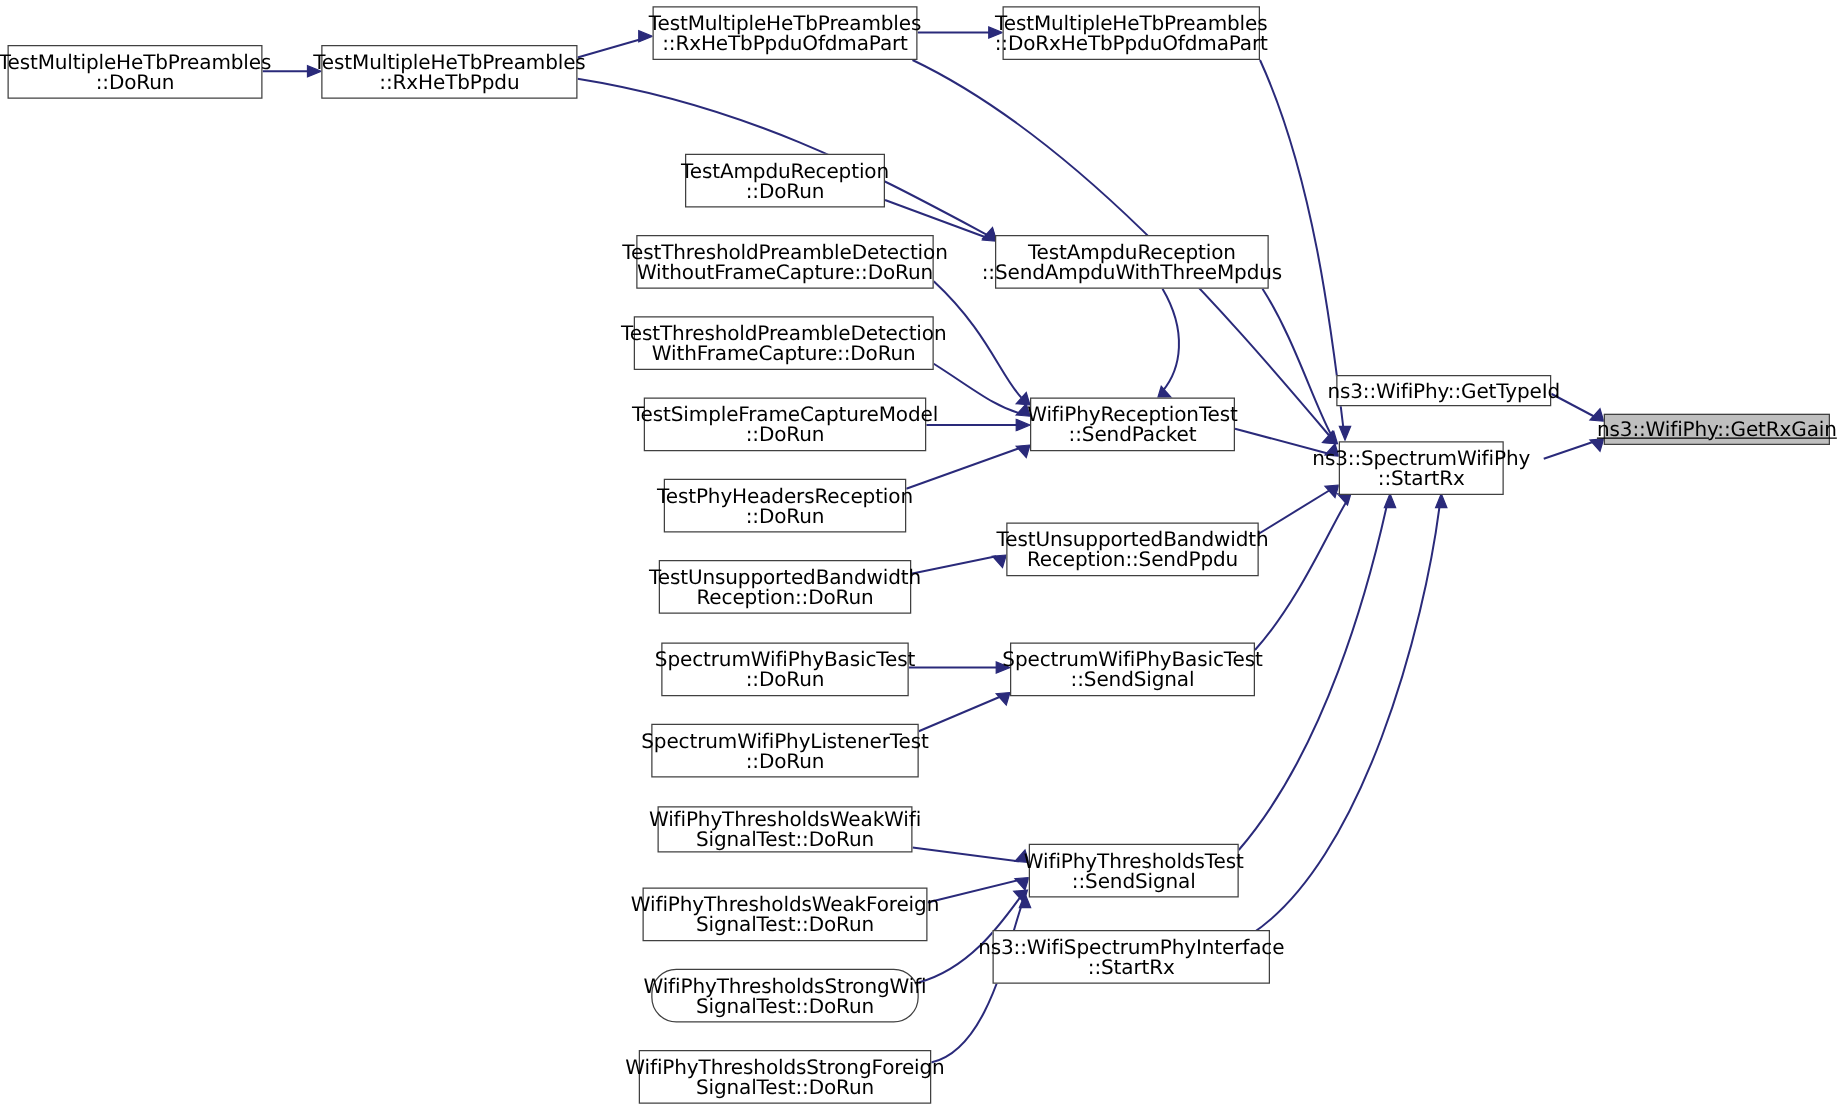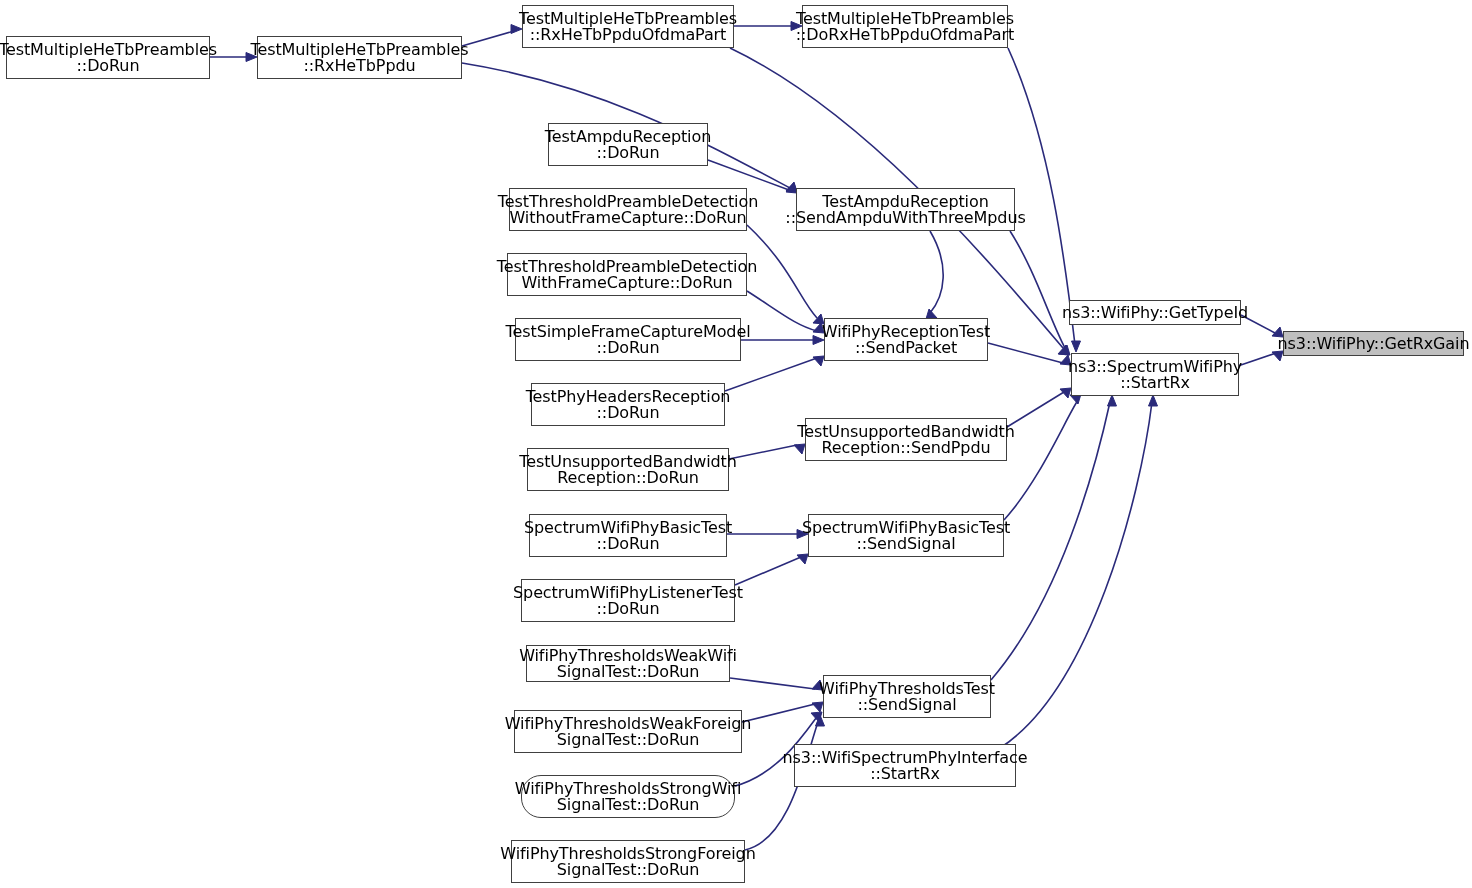--- a/index.html
+++ b/index.html
@@ -152,17 +152,17 @@
 ::SendPacket</div>
       <div class="node" style="left: 805px; top: 418px; width: 202px; height: 43px;">TestUnsupportedBandwidth
 Reception::SendPpdu</div>
       <div class="node" style="left: 808px; top: 514px; width: 196px; height: 43px;">SpectrumWifiPhyBasicTest
 ::SendSignal</div>
       <div class="node" style="left: 823px; top: 675px; width: 168px; height: 43px;">WifiPhyThresholdsTest
 ::SendSignal</div>
       <div class="node" style="left: 794px; top: 744px; width: 222px; height: 43px;">ns3::WifiSpectrumPhyInterface
 ::StartRx</div>
       <div class="node" style="left: 1069px; top: 300px; width: 172px; height: 25px;">ns3::WifiPhy::GetTypeId</div>
-      <div class="node" style="left: 1071px; top: 353px; width: 168px; height: 43px;">ns3::SpectrumWifiPhy
+      <div class="node" style="left: 1071px; top: 353px; width: 132px; height: 43px;">ns3::SpectrumWifiPhy
 ::StartRx</div>
-      <div class="node highlight" style="left: 1283px; top: 331px; width: 181px; height: 25px;">ns3::WifiPhy::GetRxGain</div>
+      <div class="node highlight" style="left: 1283px; top: 331px; width: 181px; height: 25px; text-decoration: underline;">ns3::WifiPhy::GetRxGain</div>
     </div>
 </div>
 
 </body></html>

